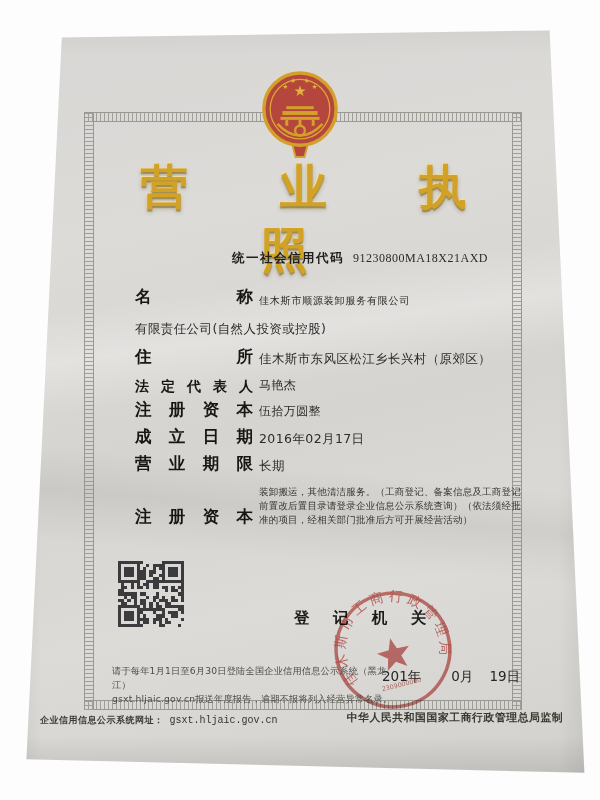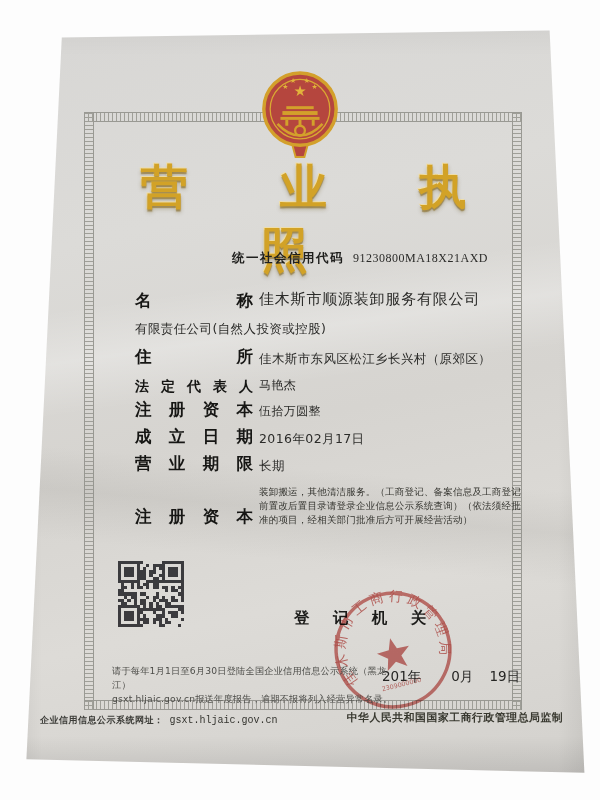--- a/index.html
+++ b/index.html
@@ -38,21 +38,21 @@
 
   .code-row{position:absolute;left:232px;top:250px;display:flex;align-items:baseline;gap:9px;}
   .code-label{font-size:12.5px;font-weight:bold;letter-spacing:1.5px;color:#1f1f1d;}
   .code-val{font-family:"Liberation Serif","DejaVu Serif",serif;font-size:12px;letter-spacing:.5px;color:#2a2a28;}
 
   .row{position:absolute;left:115px;width:392px;display:flex;gap:6px;align-items:flex-end;margin-left:20px;}
   .flabel{flex:0 0 118px;font-weight:bold;color:#161614;font-size:16.5px;
     text-align:justify;text-align-last:justify;line-height:1.15;}
   .fval{flex:1;color:#2b2b29;font-size:12.5px;padding-top:3px;letter-spacing:.4px;line-height:1.3;}
   .r0{top:288px}.r1{top:318px}.r2{top:348px}.r3{top:375px}.r4{top:401px}.r5{top:428px}.r6{top:455px}.r7{top:481px}
-  .r0 .fval{font-size:15px;letter-spacing:.8px;font-family:Liberation Mono, monospace;}
+  .r0 .fval{font-size:10px;letter-spacing:.8px;}
   .r3 .flabel{font-size:14px;padding-top:1px;}
   .r3 .fval,.r4 .fval{font-size:12px;}
   .r7 .fval{font-size:9.5px;line-height:14px;letter-spacing:.2px;padding-top:4px;color:#34342f;}
 
   .qr{position:absolute;left:118px;top:561px;width:66px;height:66px;
     display:grid;grid-template-columns:repeat(21,1fr);grid-template-rows:repeat(21,1fr);opacity:.88;}
   .qr .d{background:#26262a;}
 
   .reg-label{position:absolute;left:294px;top:608px;font-size:15.5px;font-weight:bold;
     letter-spacing:9px;color:#1c1c1a;}

